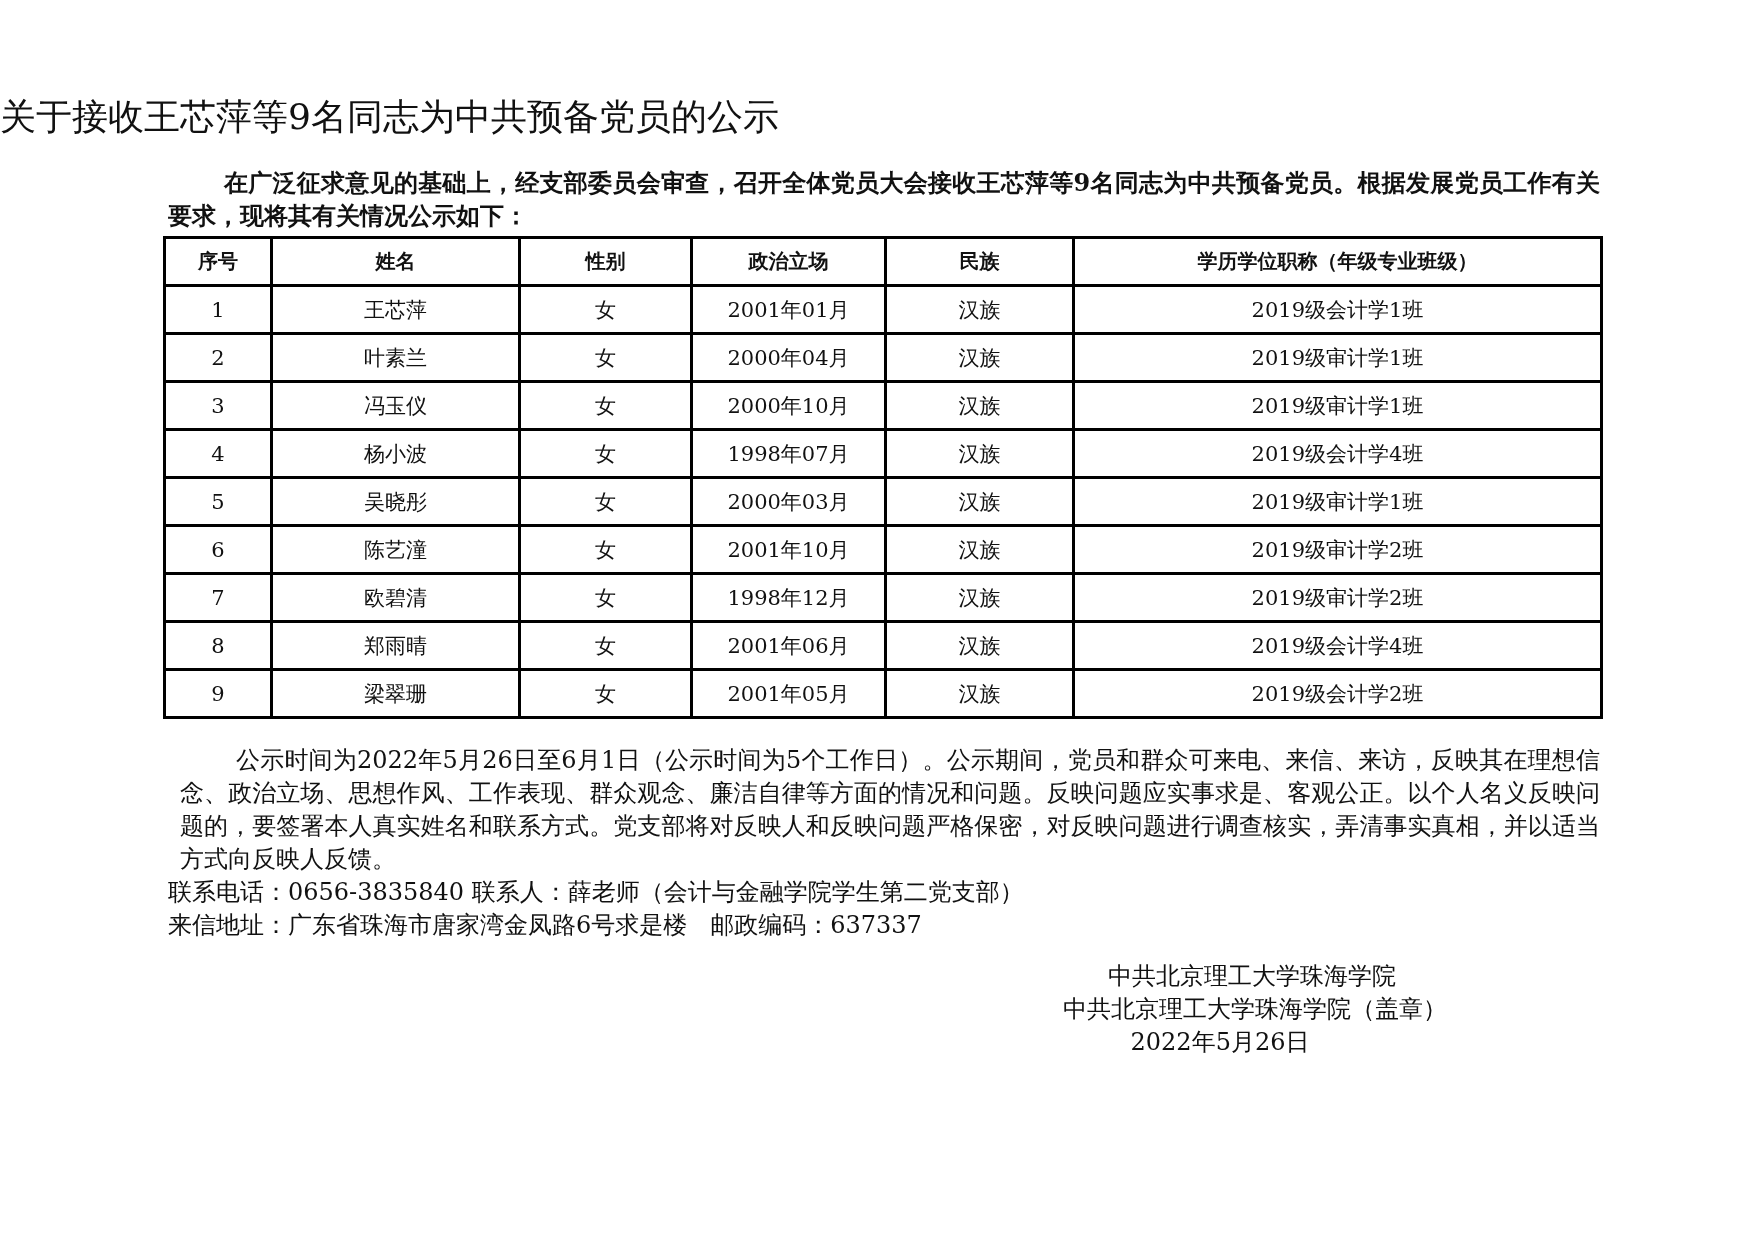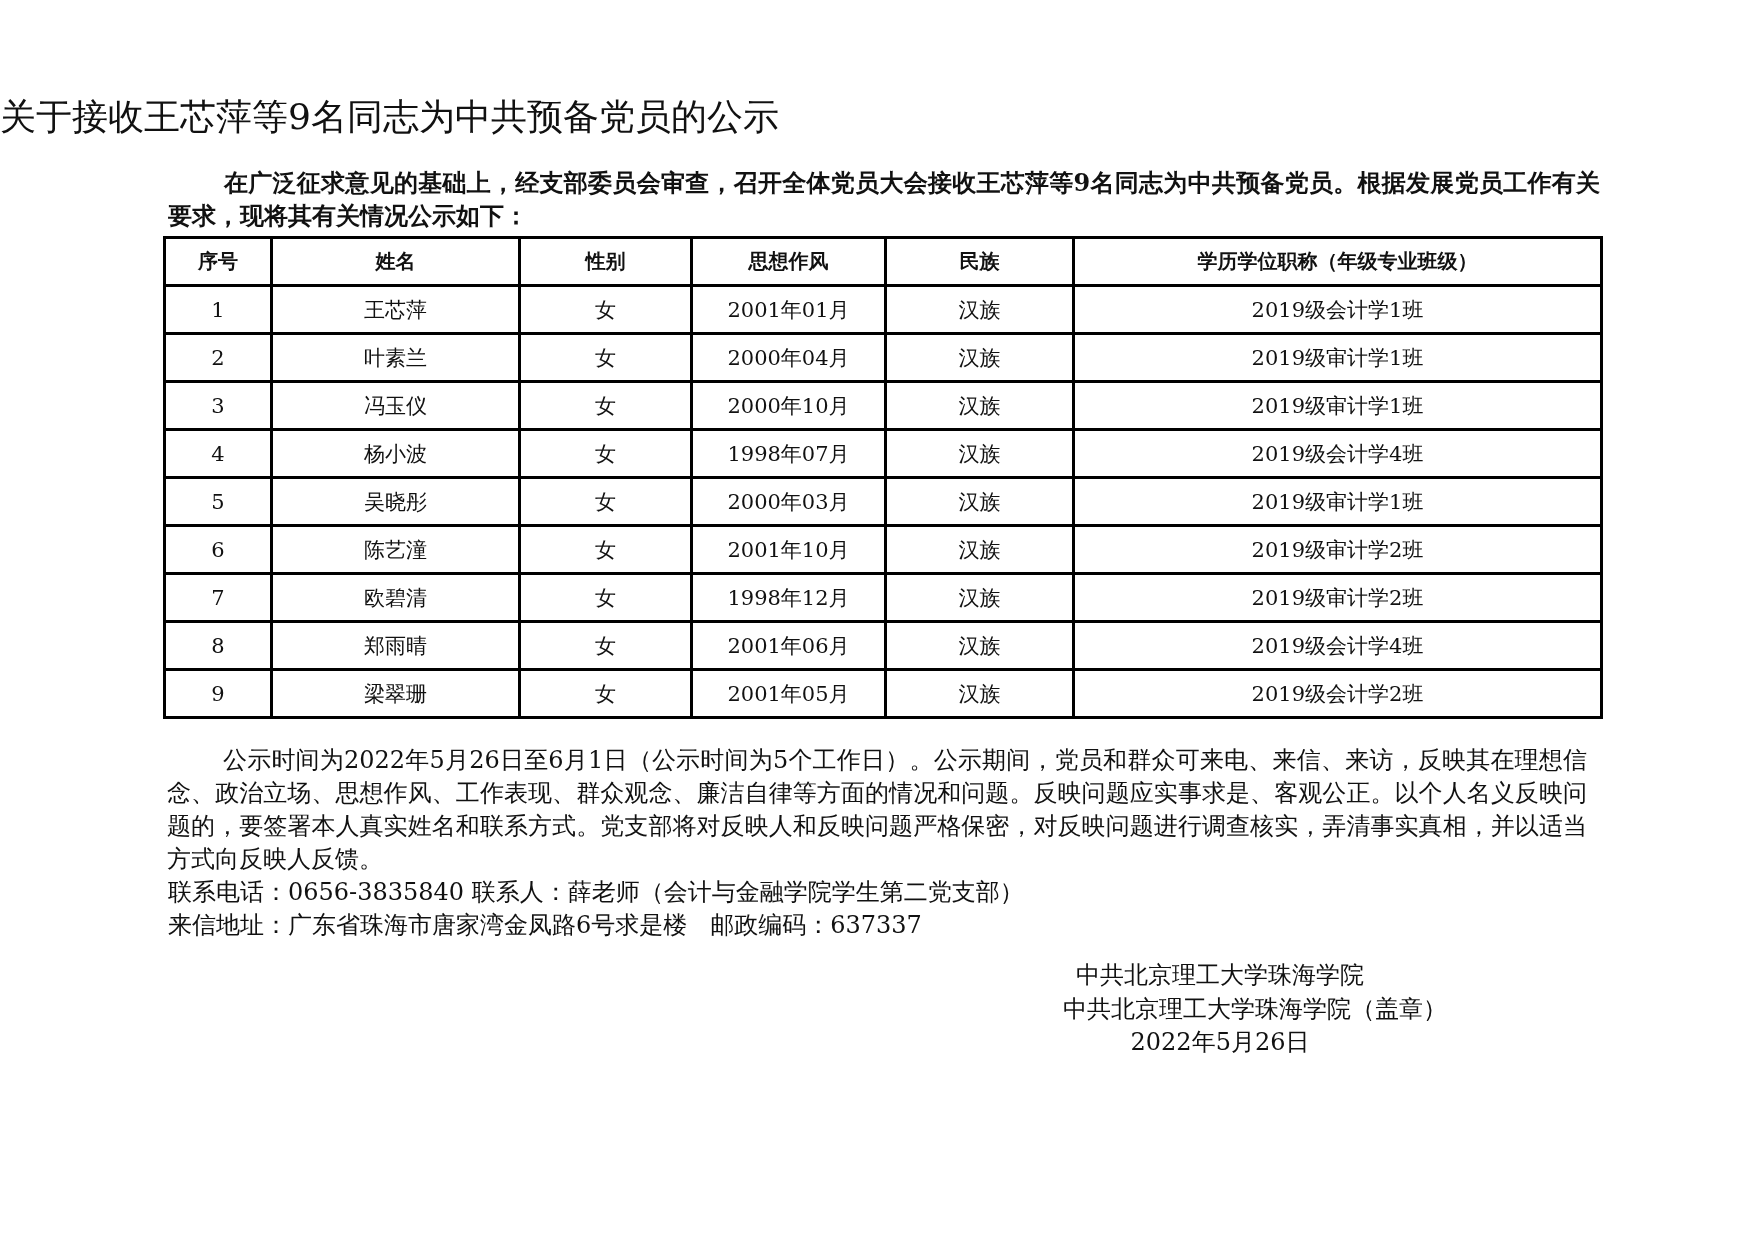--- a/index.html
+++ b/index.html
@@ -57,21 +57,21 @@
     .tbl th {
       font-family: "DejaVu Sans", "Liberation Sans", sans-serif;
       font-weight: bold;
       font-size: 20px;
     }
     .tbl td {
       font-weight: normal;
     }
     .notice {
       position: absolute;
-      left: 167px;
+      left: 180px;
       top: 744px;
       width: 1420px;
       font-size: 24px;
       line-height: 33px;
       text-indent: 56px;
       text-align: justify;
     }
     .contact {
       position: absolute;
       left: 168px;
@@ -82,21 +82,21 @@
     .contact.phone { top: 876px; }
     .contact.addr { top: 909px; }
     .sign {
       position: absolute;
       left: 1000px;
       width: 520px;
       text-align: center;
       font-size: 24px;
       line-height: 33px;
     }
-    .sign.l1 { top: 960px; left: 1000px; width: 440px; font-family: Liberation Mono, monospace; }
+    .sign.l1 { top: 960px; left: 1032px; width: 440px; }
     .sign.l2 { top: 993px; left: 1020px; width: 470px; }
     .sign.l3 { top: 1026px; left: 1000px; width: 440px; }
   </style>
 </head>
 <body>
 
 <div>
   <div class="title">关于接收王芯萍等9名同志为中共预备党员的公示</div>
   <div class="intro">在广泛征求意见的基础上，经支部委员会审查，召开全体党员大会接收王芯萍等9名同志为中共预备党员。根据发展党员工作有关要求，现将其有关情况公示如下：</div>
 
@@ -107,21 +107,21 @@
       <col style="width:172px">
       <col style="width:194px">
       <col style="width:188px">
       <col style="width:528px">
     </colgroup>
     <thead>
       <tr>
         <th>序号</th>
         <th>姓名</th>
         <th>性别</th>
-        <th>思想作风</th>
+        <th>政治立场</th>
         <th>民族</th>
         <th>学历学位职称（年级专业班级）</th>
       </tr>
     </thead>
     <tbody>
       <tr>
         <td>1</td>
         <td>王芯萍</td>
         <td>女</td>
         <td>2001年01月</td>

